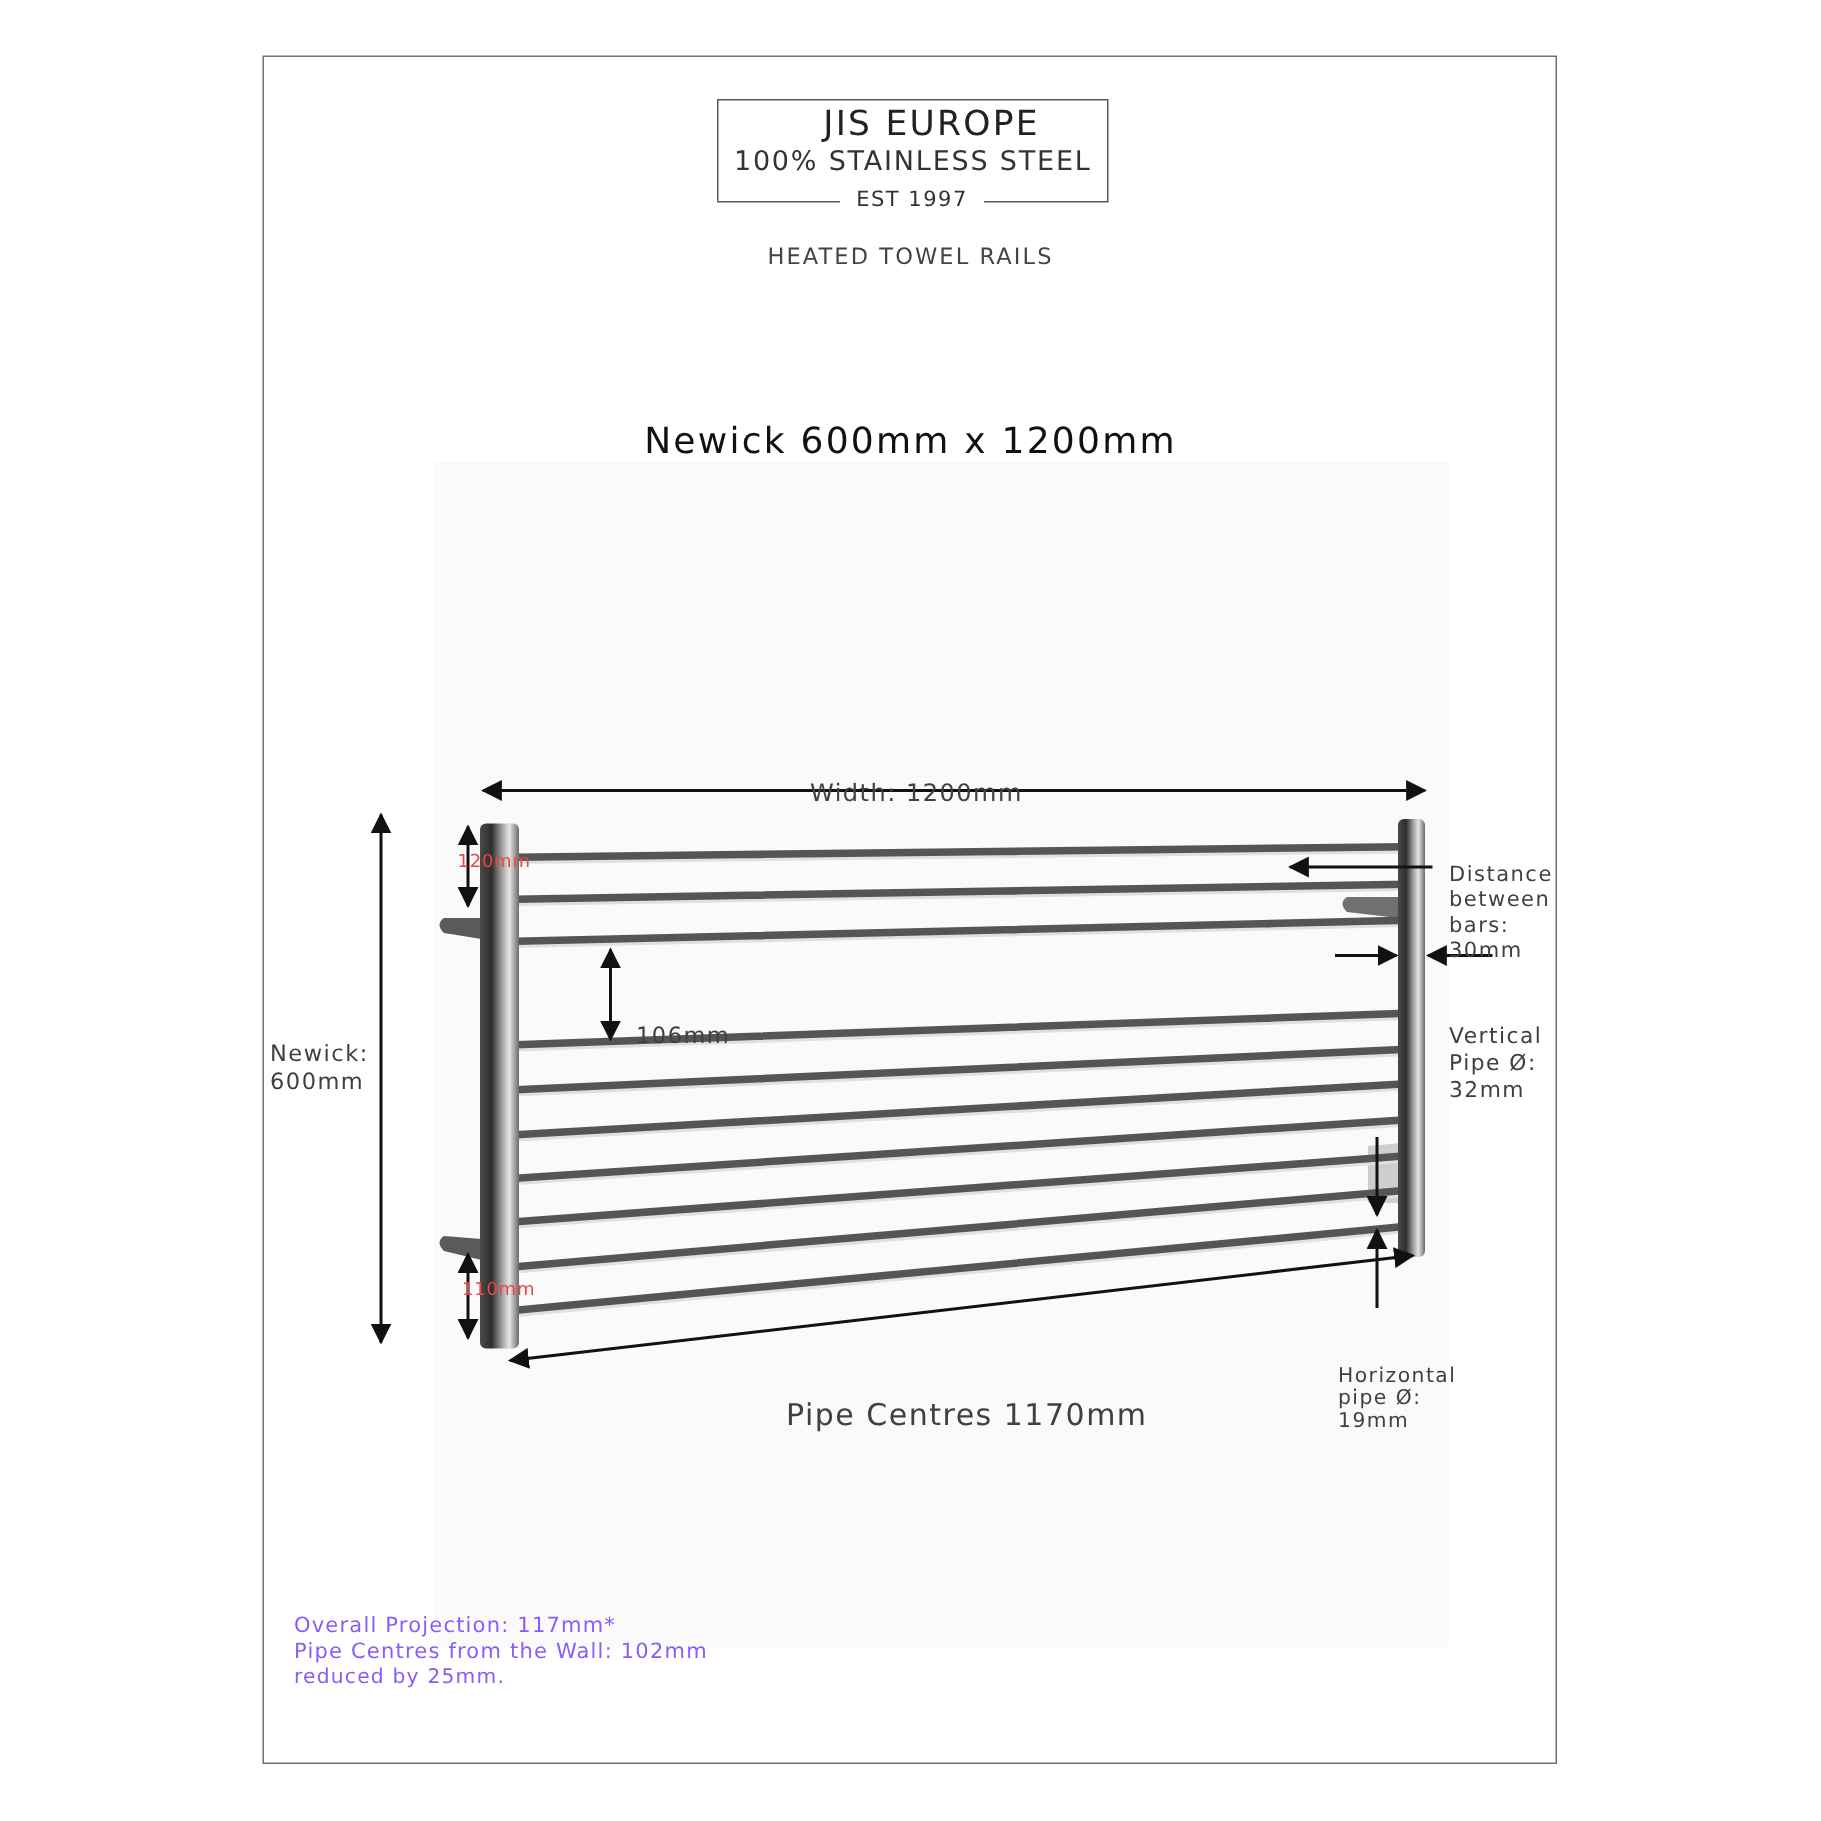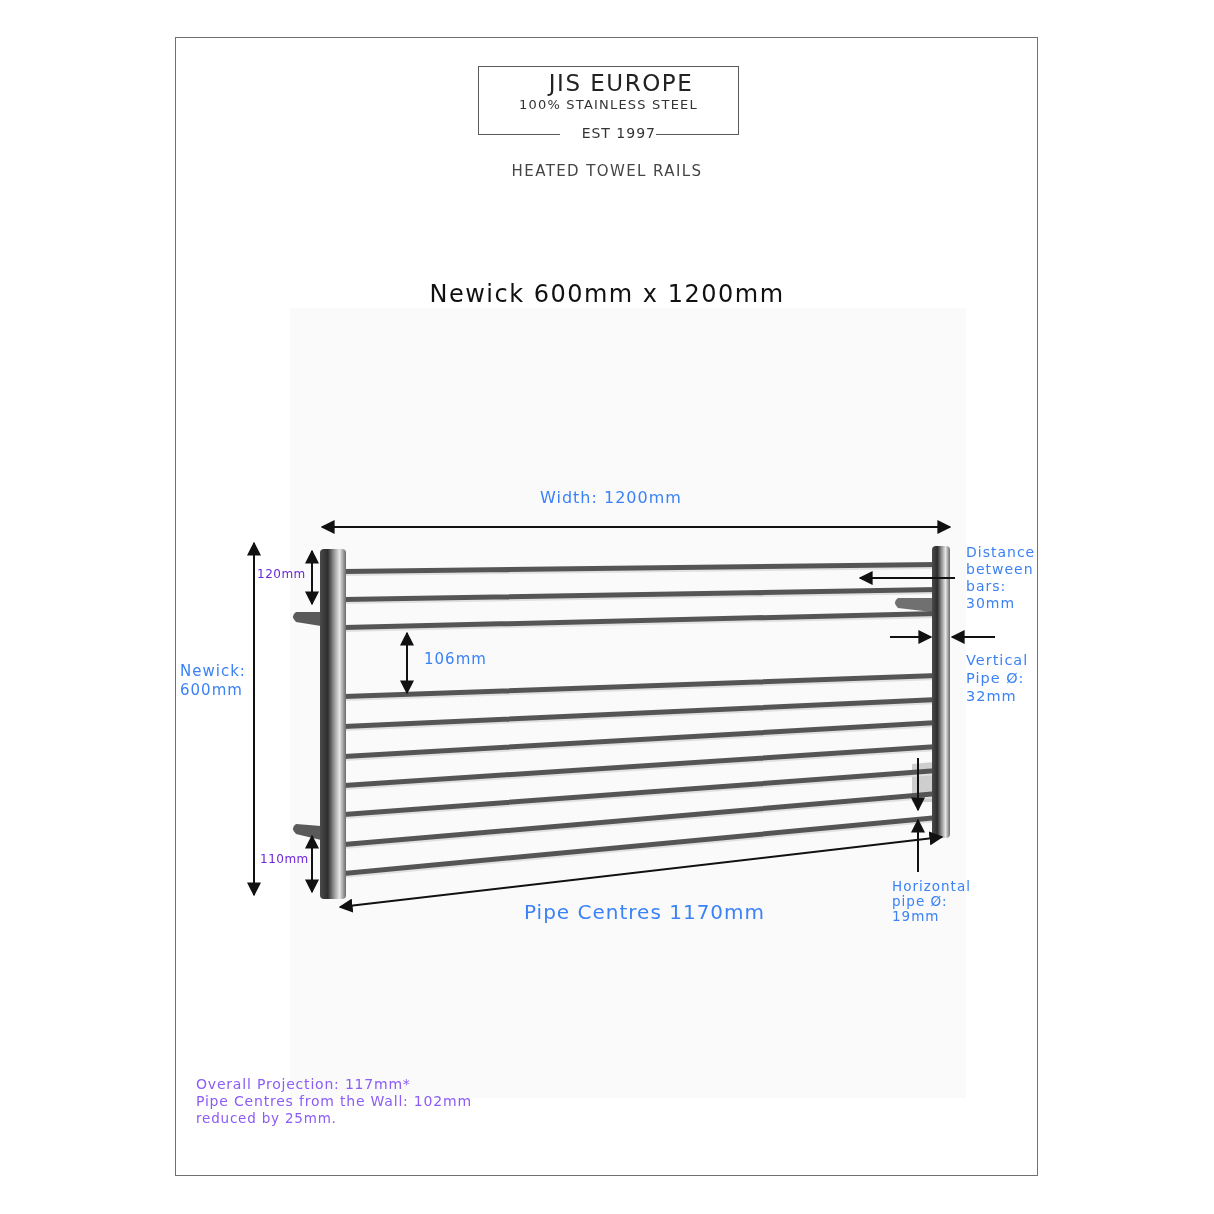--- a/index.html
+++ b/index.html
@@ -6,31 +6,31 @@
   body { width:1214px; height:1214px; position:relative; overflow:hidden;
          font-family:"DejaVu Sans", sans-serif; color:#2a2a2a; }
   .page { position:absolute; left:175px; top:37px; width:863px; height:1139px;
           border:1.5px solid #707070; box-sizing:border-box; background:#fff; }
   .abs { position:absolute; }
   .logo-box { position:absolute; left:478px; top:66px; width:261px; height:69px;
               border:1.5px solid #5a5a5a; box-sizing:border-box; }
   .logo-title { position:absolute; left:478px; top:70px; width:286px; text-align:center;
                 font-size:23px; letter-spacing:1.5px; color:#222; }
   .logo-sub { position:absolute; left:478px; top:97px; width:261px; text-align:center;
-              font-size:13px; letter-spacing:1.2px; color:#333; }
-  .logo-est { position:absolute; left:560px; top:125px; width:96px; text-align:right;
+              font-size:18px; letter-spacing:1.2px; color:#333; }
+  .logo-est { position:absolute; left:560px; top:125px; width:96px; text-align:center;
               font-size:14px; letter-spacing:1px; background:#fff; color:#333; }
   .tagline { position:absolute; left:440px; top:162px; width:334px; text-align:center;
              font-size:15px; letter-spacing:1.4px; color:#444; }
   .product-title { position:absolute; left:300px; top:280px; width:614px; text-align:center;
                    font-size:24px; letter-spacing:1.5px; color:#111; }
   .product-title span { text-underline-offset:5px; text-decoration-thickness:1.5px; }
   .photo-bg { position:absolute; left:290px; top:308px; width:676px; height:790px; background:#fafafa; }
-  .lbl { position:absolute; font-size:15px; letter-spacing:1px; color:#3b82f6; line-height:17px; }
-  .lbl-sm { position:absolute; font-size:12px; letter-spacing:.5px; color:#6d28d9; }
+  .lbl { position:absolute; font-size:15px; letter-spacing:1px; color:#404040; line-height:17px;margin-top:31px; }
+  .lbl-sm { position:absolute; font-size:12px; letter-spacing:.5px; color:#ef4444;margin-left:48px; }
   .notes { position:absolute; left:196px; top:1076px; font-size:14px; letter-spacing:.8px; color:#8b5cf6; line-height:17px; }
   .notes div { white-space:nowrap; }
   .notes .small { font-size:13.5px; }
 </style>
 </head>
 <body>
 
 <div class="page"></div>
 
 <div class="logo-box"></div>

